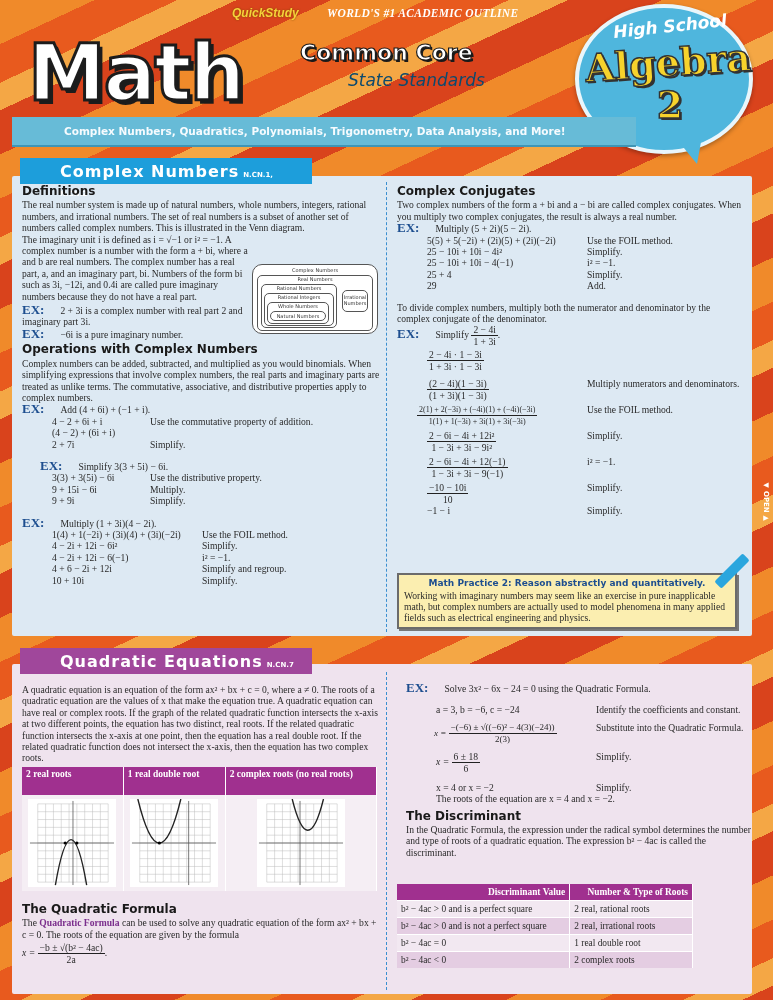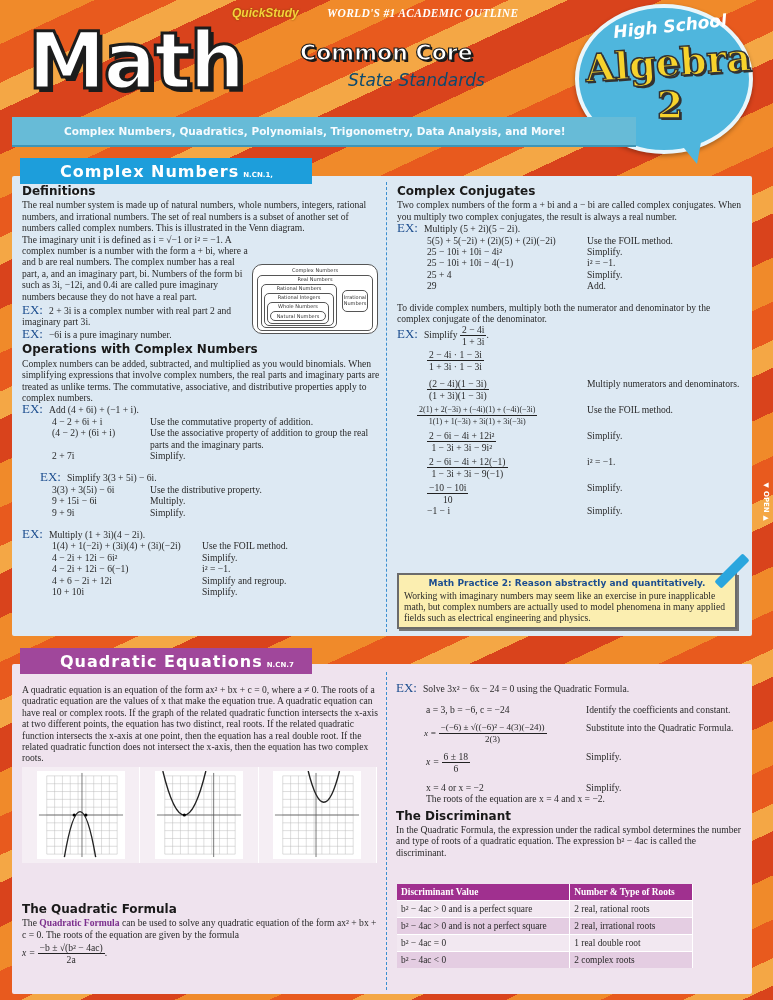--- a/index.html
+++ b/index.html
@@ -5,21 +5,21 @@
 *{box-sizing:border-box;margin:0;padding:0}
 body{width:773px;height:1000px;overflow:hidden;font-family:"Liberation Serif",serif;font-size:9.6px;color:#2a2a2a;position:relative;
 background:
  repeating-linear-gradient(155deg,#f08a2a 0 40px,#e85a1e 40px 75px,#f4a745 75px 100px,#d9431c 100px 140px);
 }
 .page{position:absolute;inset:0}
 
 .hdr{position:absolute;left:0;top:0;width:773px;height:118px}
 .qs{position:absolute;left:232px;top:6px;font-family:"Liberation Sans",sans-serif;font-weight:bold;font-style:italic;font-size:12px;color:#f6d23a;text-shadow:0 0 2px #7a4a00}
 .tag{position:absolute;left:327px;top:7px;font-family:"Liberation Serif",serif;font-style:italic;font-weight:bold;font-size:11.5px;color:#fff;letter-spacing:.3px}
-.math{position:absolute;left:28px;top:16px;font-family:"DejaVu Sans",sans-serif;font-weight:bold;font-size:78px;line-height:90px;color:#fff;letter-spacing:-2px;
+.math{position:absolute;left:28px;top:28px;font-family:"DejaVu Sans",sans-serif;font-weight:bold;font-size:78px;line-height:90px;color:#fff;letter-spacing:-2px;
  -webkit-text-stroke:3px #1c1c1c;text-shadow:4px 4px 0 #1c1c1c}
 .cc{position:absolute;left:300px;top:40px;font-family:"DejaVu Sans",sans-serif;font-weight:bold;font-size:22px;color:#fff;-webkit-text-stroke:1.2px #1a1a1a;text-shadow:2px 2px 0 #1a1a1a}
 .ss{position:absolute;left:348px;top:70px;font-family:"DejaVu Sans",sans-serif;font-style:italic;font-size:17px;color:#0c4a6e}
 .bubble{position:absolute;left:575px;top:4px;width:178px;height:150px;border-radius:50%;background:#4fb6dd;border:4px solid #e9f6fb;box-shadow:0 2px 4px rgba(0,0,0,.3)}
 .bubble:after{content:"";position:absolute;left:100px;bottom:-14px;border-left:18px solid transparent;border-right:4px solid transparent;border-top:22px solid #4fb6dd}
 .hs{position:absolute;left:600px;top:16px;width:140px;text-align:center;font-family:"DejaVu Sans",sans-serif;font-weight:bold;font-style:italic;font-size:17px;color:#fff;transform:rotate(-6deg)}
 .alg{position:absolute;left:568px;top:40px;width:200px;text-align:center;font-family:"DejaVu Serif",serif;font-weight:bold;font-size:38px;color:#f7d32c;-webkit-text-stroke:1.5px #333;text-shadow:2px 2px 0 #333;transform:rotate(-4deg)}
 .two{position:absolute;left:620px;top:82px;width:100px;text-align:center;font-family:"DejaVu Serif",serif;font-weight:bold;font-size:38px;color:#f7d32c;-webkit-text-stroke:1.5px #333;text-shadow:2px 2px 0 #333}
 .strip{position:absolute;left:12px;top:117px;width:624px;height:30px;background:#67bbd7;border-bottom:2px solid #3f95b5}
 .strip span{position:absolute;left:52px;top:8px;font-family:"DejaVu Sans",sans-serif;font-weight:bold;font-size:10.5px;color:#f6fbfe}
@@ -27,21 +27,21 @@
 .sec-tab{position:absolute;height:26px;font-family:"DejaVu Sans",sans-serif;font-weight:bold;color:#fff;font-size:16px;letter-spacing:1px;padding:4px 10px 0 40px}
 .sec-tab small{font-size:7px;letter-spacing:0;margin-left:4px}
 .tab-blue{left:20px;top:158px;width:292px;background:#1d9edb}
 .tab-purple{left:20px;top:648px;width:292px;background:#a0479b}
 .panel{position:absolute;left:12px;width:740px;border-radius:2px}
 .p-blue{top:176px;height:460px;background:#dde9f3}
 .p-purple{top:664px;height:330px;background:#efe3ee}
 .divider{position:absolute;left:386px;width:0;border-left:1.5px dashed #3a8fd0}
 .col{position:absolute;line-height:11.4px}
 h3{font-family:"DejaVu Sans",sans-serif;font-size:12px;font-weight:bold;color:#1a1a1a;margin:0 0 2px}
-.ex{font-weight:normal;color:#1d4e8f;font-size:13px;margin-right:6px}
+.ex{font-weight:bold;color:#1d4e8f;font-size:13px;margin-right:16px}
 .row{display:flex}
 .row .l{width:128px;padding-left:30px;flex-shrink:0}
 .row .r{flex:1}
 .row.w .l{width:190px}
 .row.w2 .l{width:180px}
 .frac{display:inline-block;text-align:center;vertical-align:middle;line-height:11px}
 .frac .n{display:block;border-bottom:1px solid #222;padding:0 2px}
 .frac .d{display:block;padding:0 2px}
 .venn{position:absolute;left:252px;top:264px;width:126px;height:70px;border:1.5px solid #555;border-radius:10px;background:#fff;font-family:"DejaVu Sans",sans-serif;font-size:5px;color:#333}
 .venn div{position:absolute;border:1px solid #555;border-radius:5px;text-align:center}
@@ -49,21 +49,21 @@
 .mp .t{font-family:"DejaVu Sans",sans-serif;font-weight:bold;color:#1d4e8f;font-size:9px;text-align:center;margin-bottom:1px}
 .pencil{position:absolute;left:712px;top:566px;width:40px;height:10px;background:#2aa6de;transform:rotate(-45deg);border-radius:2px}
 .open{position:absolute;left:760px;top:480px;width:12px;font-family:"DejaVu Sans",sans-serif;font-size:7px;font-weight:bold;color:#fff;text-align:center;line-height:11px}
 
 .rt{position:absolute;left:22px;top:767px;width:355px;border-collapse:collapse}
 .rt th{background:#a0308f;color:#fff;font-size:9.5px;text-align:left;padding:2px 4px;height:28px;vertical-align:top;border-right:1px solid #fff}
 .rt td{background:#f5eef4;height:96px;text-align:center;border-right:1px solid #fff}
 .graph{width:88px;height:88px;background:#fff;margin:0 auto;display:block}
 
 .dt{position:absolute;left:397px;top:884px;width:296px;border-collapse:collapse;font-size:9.4px}
-.dt th{background:#a0308f;color:#fff;text-align:left;padding:3px 4px;border-right:1px solid #fff}
+.dt th{background:#a0308f;color:#fff;text-align:right;padding:3px 4px;border-right:1px solid #fff}
 .dt td{padding:3px 4px;border-right:1px solid #fff;border-top:1px solid #fff}
 .dt tr:nth-child(odd) td{background:#e4cde2}
 .dt tr:nth-child(even) td{background:#f2e8f1}
 .purplelink{color:#7a2e8c;font-weight:bold}
 </style>
 </head>
 <body>
 
 <div class="page">
 
@@ -94,21 +94,20 @@
   <div><span class="ex">EX:</span><span>−6i is a pure imaginary number.</span></div>
   <h3 style="margin-top:4px">Operations with Complex Numbers</h3>
   <p>Complex numbers can be added, subtracted, and multiplied as you would binomials. When simplifying expressions that involve complex numbers, the real parts and imaginary parts are treated as unlike terms. The commutative, associative, and distributive properties apply to complex numbers.</p>
   <div><span class="ex">EX:</span><span>Add (4 + 6i) + (−1 + i).</span></div>
   <div class="row">
         <span class="l">4 − 2 + 6i + i</span>
         <span class="r">Use the commutative property of addition.</span>
       </div>
   <div class="row">
         <span class="l">(4 − 2) + (6i + i)</span>
-        <span class="r">Use the associative property of addition to group the real parts and the imaginary parts.</span>
       </div>
   <div class="row">
         <span class="l">2 + 7i</span>
         <span class="r">Simplify.</span>
       </div>
   <div style="margin-top:10px;padding-left:18px"><span class="ex">EX:</span><span>Simplify 3(3 + 5i) − 6i.</span></div>
   <div class="row">
         <span class="l">3(3) + 3(5i) − 6i</span>
         <span class="r">Use the distributive property.</span>
       </div>
@@ -223,20 +222,25 @@
  <div class="panel p-purple"></div>
  <div class="sec-tab tab-purple"><span>Quadratic Equations</span><small>N.CN.7</small></div>
  <div class="divider" style="top:672px;height:318px"></div>
 
  <div class="col" style="left:22px;top:684px;width:356px">
   <p>A quadratic equation is an equation of the form ax² + bx + c = 0, where a ≠ 0. The roots of a quadratic equation are the values of x that make the equation true. A quadratic equation can have real or complex roots. If the graph of the related quadratic function intersects the x-axis at two different points, the equation has two distinct, real roots. If the related quadratic function intersects the x-axis at one point, then the equation has a real double root. If the related quadratic function does not intersect the x-axis, then the equation has two complex roots.</p>
  </div>
 
  <table class="rt">
   <tbody>
+        <tr>
+   <th>2 real roots</th>
+   <th>1 real double root</th>
+   <th>2 complex roots (no real roots)</th>
+  </tr>
   <tr>
    <td>
     <svg class="graph" viewBox="0 0 90 90">
      <g stroke="#bbb" stroke-width=".5">
                 <path d="M10 5V85M18 5V85M26 5V85M34 5V85M42 5V85M50 5V85M58 5V85M66 5V85M74 5V85M82 5V85M10 5H82M10 13H82M10 21H82M10 29H82M10 37H82M10 45H82M10 53H82M10 61H82M10 69H82M10 77H82M10 85H82"></path>
               </g>
      <path d="M2 45H88M46 2V88" stroke="#555" stroke-width=".8"></path>
      <path d="M28 88Q44 -5 60 88" fill="none" stroke="#222" stroke-width="1.4"></path>
      <circle cx="38" cy="45" r="1.6"></circle>
               <circle cx="50" cy="45" r="1.6"></circle>
@@ -264,21 +268,21 @@
   </tr>
  </tbody>
     </table>
 
  <div class="col" style="left:22px;top:904px;width:356px">
   <h3>The Quadratic Formula</h3>
   <p><span>The</span> <span class="purplelink">Quadratic Formula</span> <span>can be used to solve any quadratic equation of the form ax² + bx + c = 0. The roots of the equation are given by the formula</span></p>
   <div style="margin-top:2px"><i>x =</i> <span class="frac"><span class="n">−b ± √(b² − 4ac)</span><span class="d">2a</span></span>.</div>
  </div>
 
- <div class="col" style="left:396px;top:682px;width:345px">
+ <div class="col" style="left:406px;top:682px;width:345px">
   <div><span class="ex">EX:</span><span>Solve 3x² − 6x − 24 = 0 using the Quadratic Formula.</span></div>
   <div class="row w" style="margin-top:10px">
         <span class="l">a = 3, b = −6, c = −24</span>
         <span class="r">Identify the coefficients and constant.</span>
       </div>
   <div class="row w" style="margin-top:6px;font-size:9px">
         <span class="l" style="padding-left:28px"><i>x =</i> <span class="frac"><span class="n">−(−6) ± √((−6)² − 4(3)(−24))</span><span class="d">2(3)</span></span></span>
         <span class="r" style="font-size:9.6px">Substitute into the Quadratic Formula.</span>
       </div>
   <div class="row w" style="margin-top:6px">

